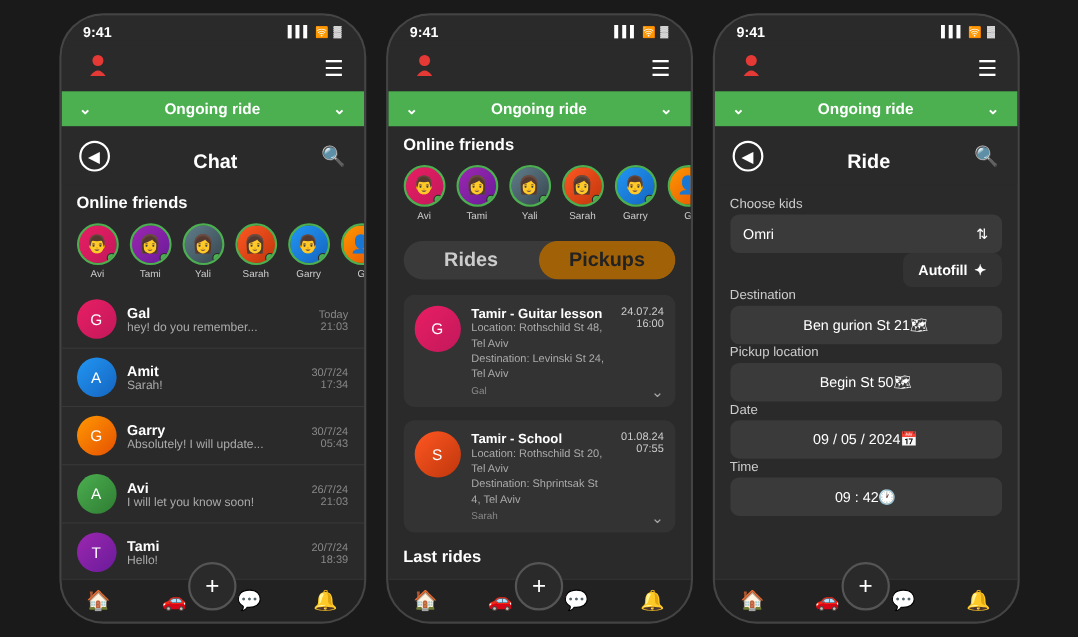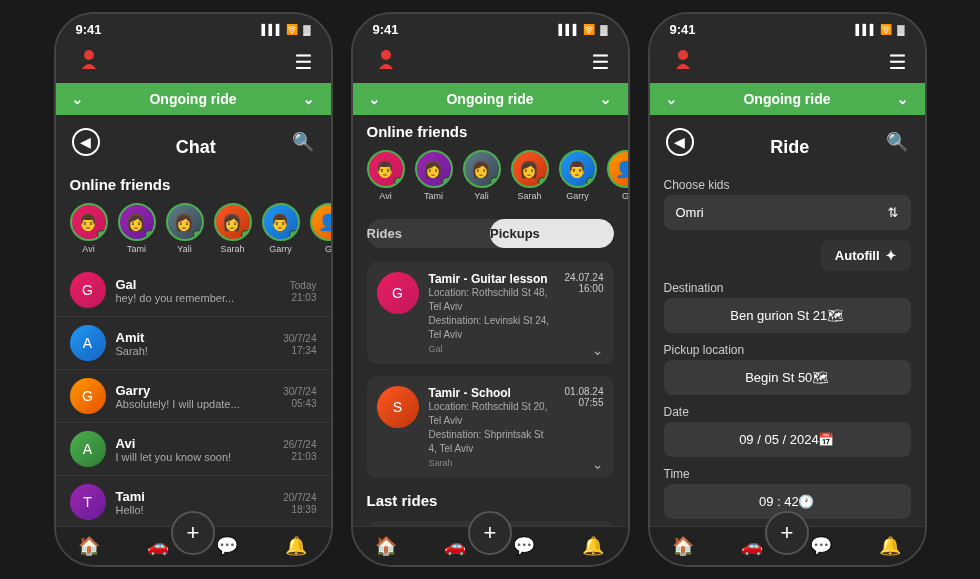--- a/index.html
+++ b/index.html
@@ -270,28 +270,28 @@
       display: flex;
       margin: 8px 14px;
       background: #3a3a3a;
       border-radius: 20px;
       overflow: hidden;
       flex-shrink: 0;
     }
     .tab-btn {
       flex: 1;
       padding: 7px 0;
-      text-align: left;
-      font-size: 13px;
+      text-align: center;
+      font-size: 18px;
       font-weight: 600;
       color: #ccc;
       border-radius: 20px;
     }
     .tab-btn.active {
-      background: #e5e5e5;
+      background: #a16207;
       color: #222;
     }
 
     .ride-card {
       background: #333;
       border-radius: 10px;
       margin: 6px 14px;
       padding: 10px;
       display: flex;
       align-items: flex-start;
@@ -340,21 +340,20 @@
       flex-direction: column;
     }
 
     
     .form-content {
       flex: 1;
       overflow: hidden;
       padding: 10px 14px;
       display: flex;
       flex-direction: column;
-      gap: 10px;
     }
     .form-label {
       font-size: 12px;
       color: #ccc;
       margin-bottom: 3px;
     }
     .form-select {
       background: #3a3a3a;
       border-radius: 8px;
       padding: 10px 12px;

